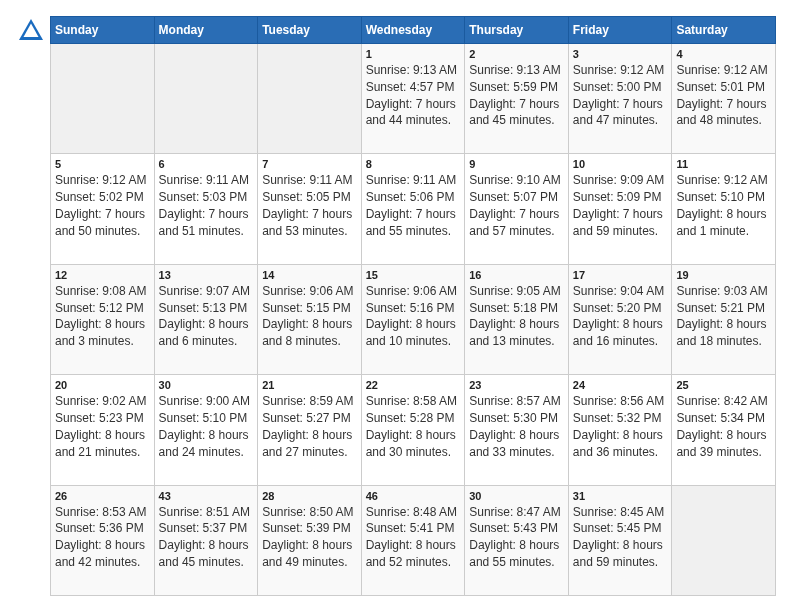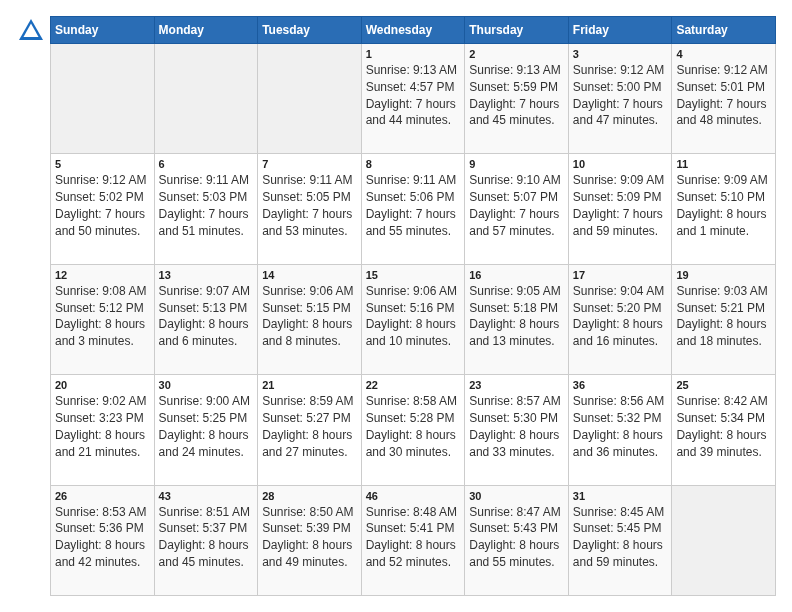--- a/index.html
+++ b/index.html
@@ -209,21 +209,21 @@
           </td>
           <td>
             <span class="day-number">10</span>
             <div class="day-info">Sunrise: 9:09 AM
 Sunset: 5:09 PM
 Daylight: 7 hours
 and 59 minutes.</div>
           </td>
           <td>
             <span class="day-number">11</span>
-            <div class="day-info">Sunrise: 9:09 AM
+            <div class="day-info">Sunrise: 9:12 AM
 Sunset: 5:10 PM
 Daylight: 8 hours
 and 1 minute.</div>
           </td>
         </tr>
         <tr>
           <td>
             <span class="day-number">12</span>
             <div class="day-info">Sunrise: 9:08 AM
 Sunset: 5:12 PM
@@ -270,28 +270,28 @@
             <div class="day-info">Sunrise: 9:03 AM
 Sunset: 5:21 PM
 Daylight: 8 hours
 and 18 minutes.</div>
           </td>
         </tr>
         <tr>
           <td>
             <span class="day-number">20</span>
             <div class="day-info">Sunrise: 9:02 AM
-Sunset: 3:23 PM
+Sunset: 5:23 PM
 Daylight: 8 hours
 and 21 minutes.</div>
           </td>
           <td>
             <span class="day-number">30</span>
             <div class="day-info">Sunrise: 9:00 AM
-Sunset: 5:25 PM
+Sunset: 5:10 PM
 Daylight: 8 hours
 and 24 minutes.</div>
           </td>
           <td>
             <span class="day-number">21</span>
             <div class="day-info">Sunrise: 8:59 AM
 Sunset: 5:27 PM
 Daylight: 8 hours
 and 27 minutes.</div>
           </td>
@@ -303,21 +303,21 @@
 and 30 minutes.</div>
           </td>
           <td>
             <span class="day-number">23</span>
             <div class="day-info">Sunrise: 8:57 AM
 Sunset: 5:30 PM
 Daylight: 8 hours
 and 33 minutes.</div>
           </td>
           <td>
-            <span class="day-number">36</span>
+            <span class="day-number">24</span>
             <div class="day-info">Sunrise: 8:56 AM
 Sunset: 5:32 PM
 Daylight: 8 hours
 and 36 minutes.</div>
           </td>
           <td>
             <span class="day-number">25</span>
             <div class="day-info">Sunrise: 8:42 AM
 Sunset: 5:34 PM
 Daylight: 8 hours

